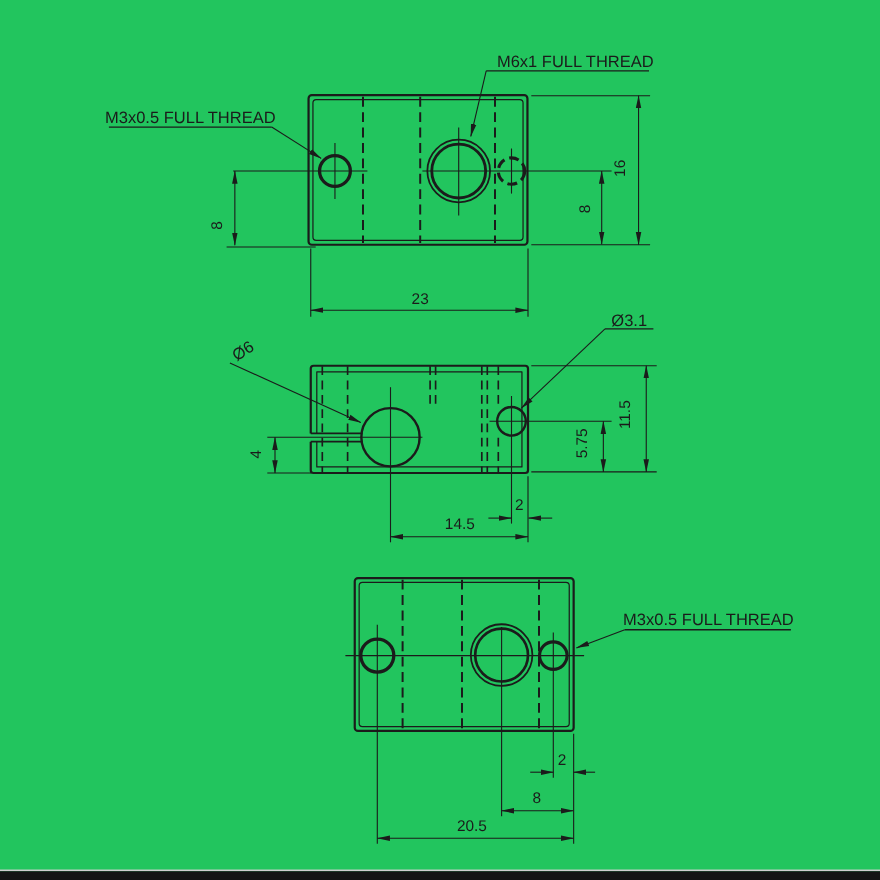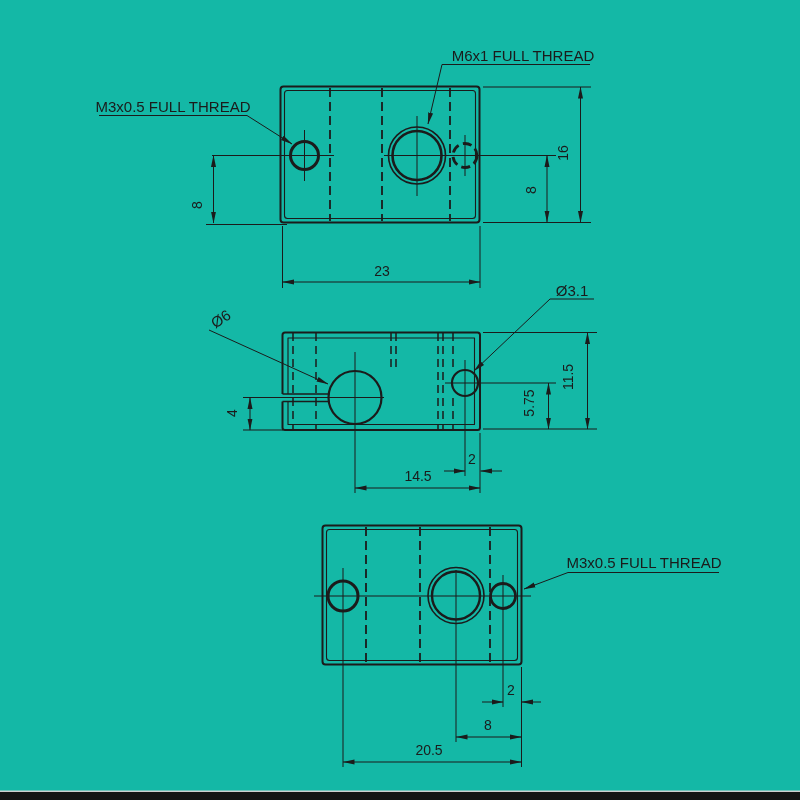--- a/index.html
+++ b/index.html
@@ -1,17 +1,17 @@
 <!DOCTYPE html>
 <html><head>
 <meta charset="utf-8">
 <style>
   html,body{margin:0;padding:0;background:#ffffff;}
   .canvas{
-    position:relative;width:800px;height:800px;background:#14b8a6;overflow:hidden;
+    position:relative;width:800px;height:800px;background:#22c55e;overflow:hidden;
     font-family:"Liberation Sans", sans-serif;
   }
   svg{position:absolute;left:0;top:0;}
   svg text{fill:#1b1b1b;font-family:"Liberation Sans", sans-serif;}
   .lbl{font-size:15px;}
   .dim{font-size:14px;}
   .edge{stroke:#1b1b1b;stroke-width:2;fill:none;stroke-linejoin:round;}
   .inner{stroke:#1b1b1b;stroke-width:1.1;fill:none;stroke-linejoin:round;}
   .thin{stroke:#1b1b1b;stroke-width:1;fill:none;}
   .slot{stroke:#1b1b1b;stroke-width:1.7;fill:none;}

